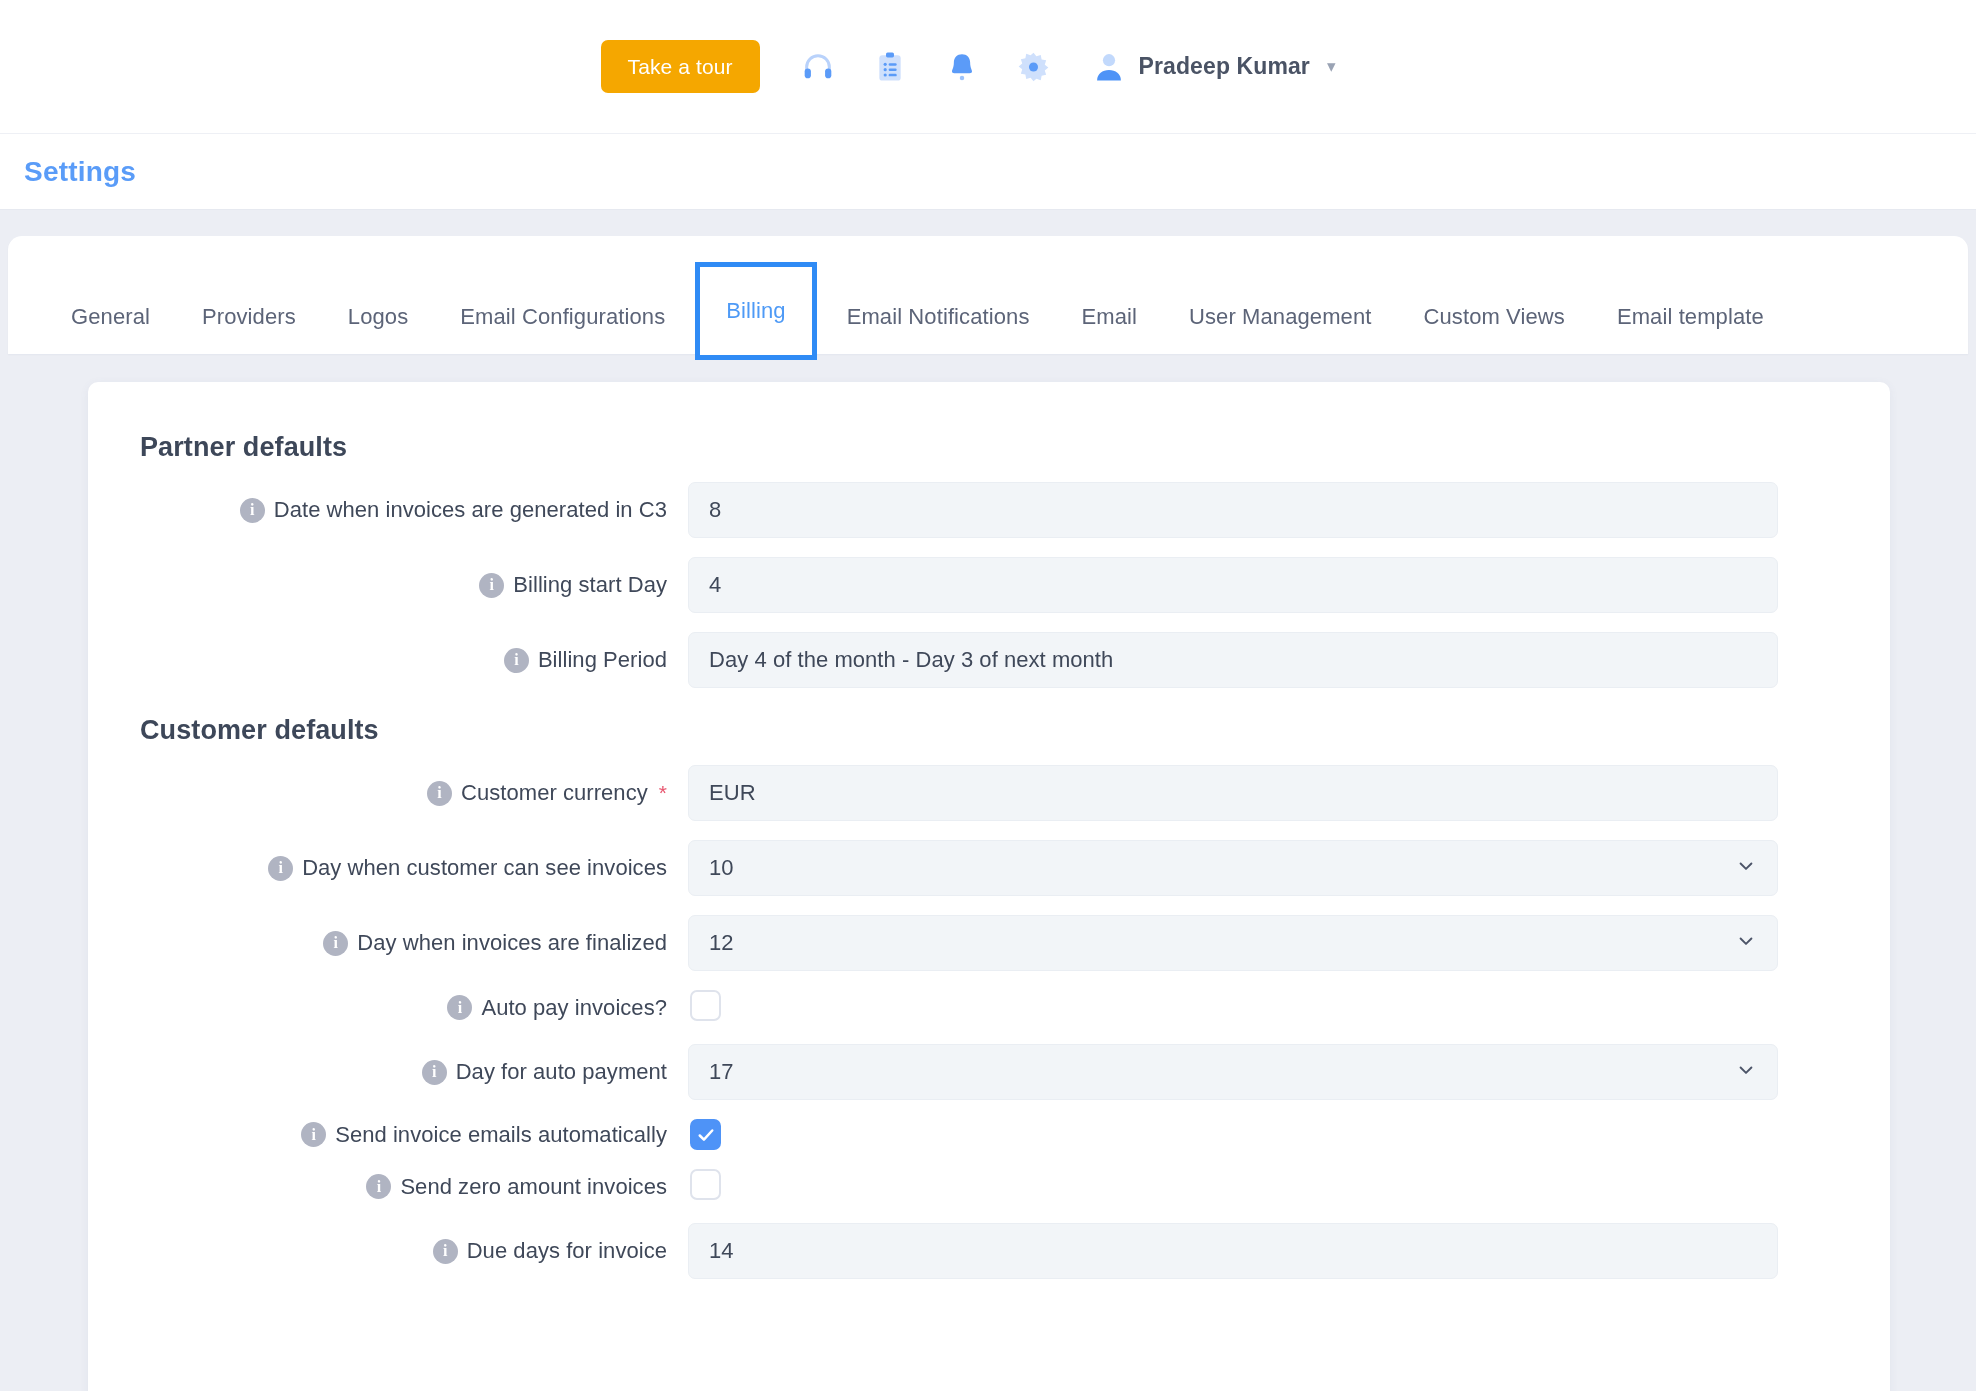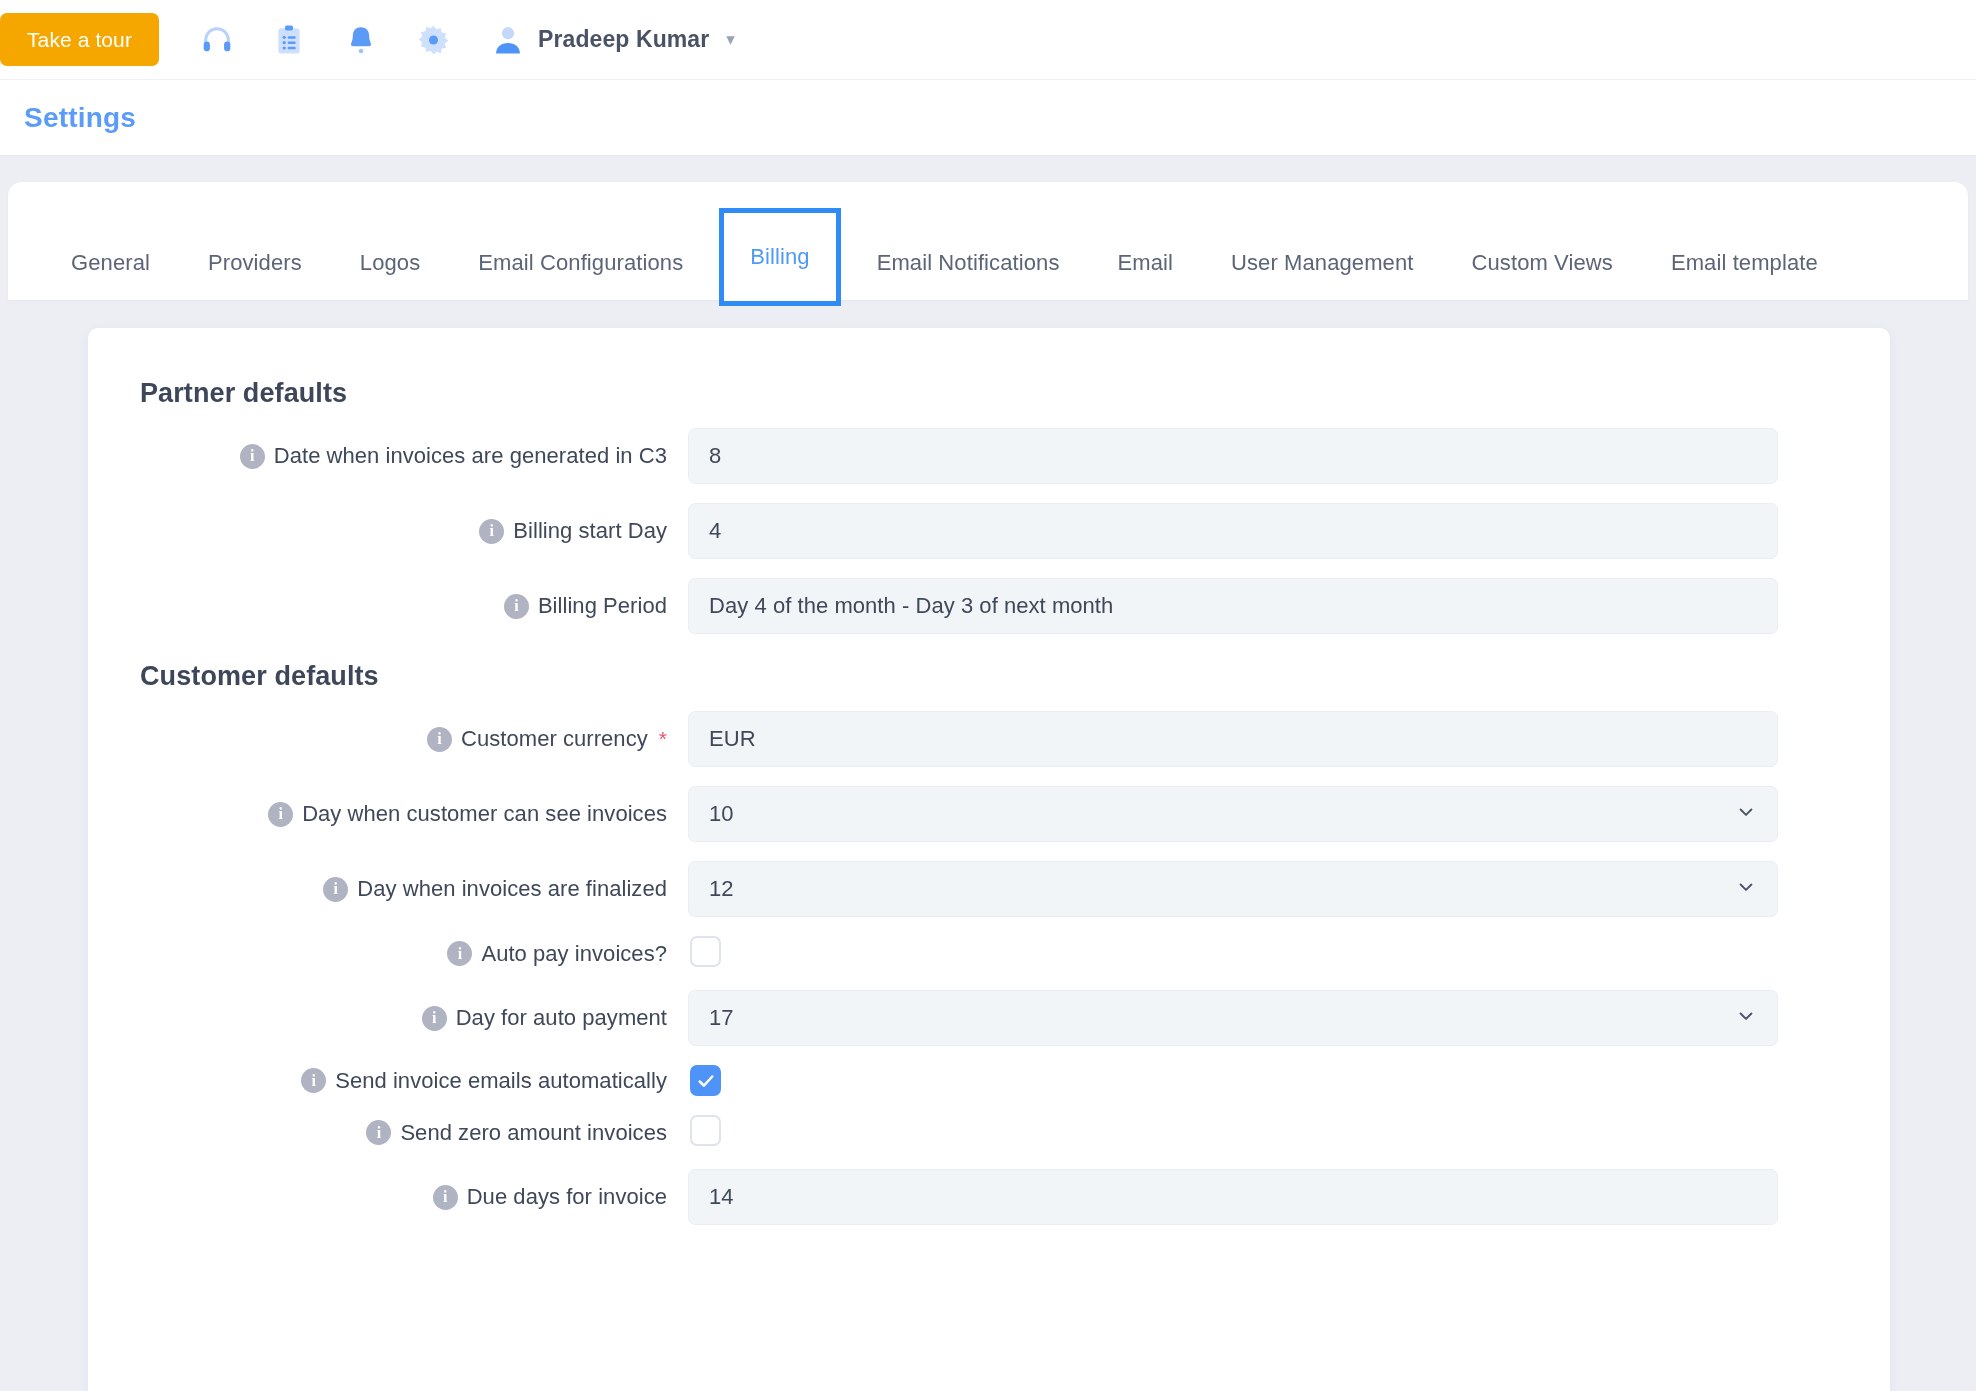--- a/index.html
+++ b/index.html
@@ -20,25 +20,25 @@
   .app {
     position: relative;
     width: 1976px;
     height: 1391px;
     background: #eceef4;
     overflow: hidden;
   }
 
   
   .topbar {
-    height: 80px;
-    background: #ffffff;
-    display: flex;
-    align-items: center;
-    justify-content: flex-start;
+    height: 134px;
+    background: #ffffff;
+    display: flex;
+    align-items: center;
+    justify-content: center;
     padding-right: 40px;
     border-bottom: 1px solid #eef0f5;
   }
 
   .tour-btn {
     background: #f5a700;
     color: #ffffff;
     border: none;
     border-radius: 7px;
     font-family: "Liberation Sans", sans-serif;
@@ -123,21 +123,21 @@
     height: 118px;
     box-shadow: 0 1px 2px rgba(80, 95, 130, 0.05);
   }
 
   .tabs {
     display: flex;
     align-items: center;
     height: 100%;
     padding-left: 42px;
     padding-top: 44px;
-    gap: 16px;
+    gap: 10px;
   }
 
   .tab {
     font-size: 22px;
     color: #5c6478;
     padding: 0 21px;
     cursor: pointer;
     white-space: nowrap;
     letter-spacing: 0.1px;
     position: relative;

